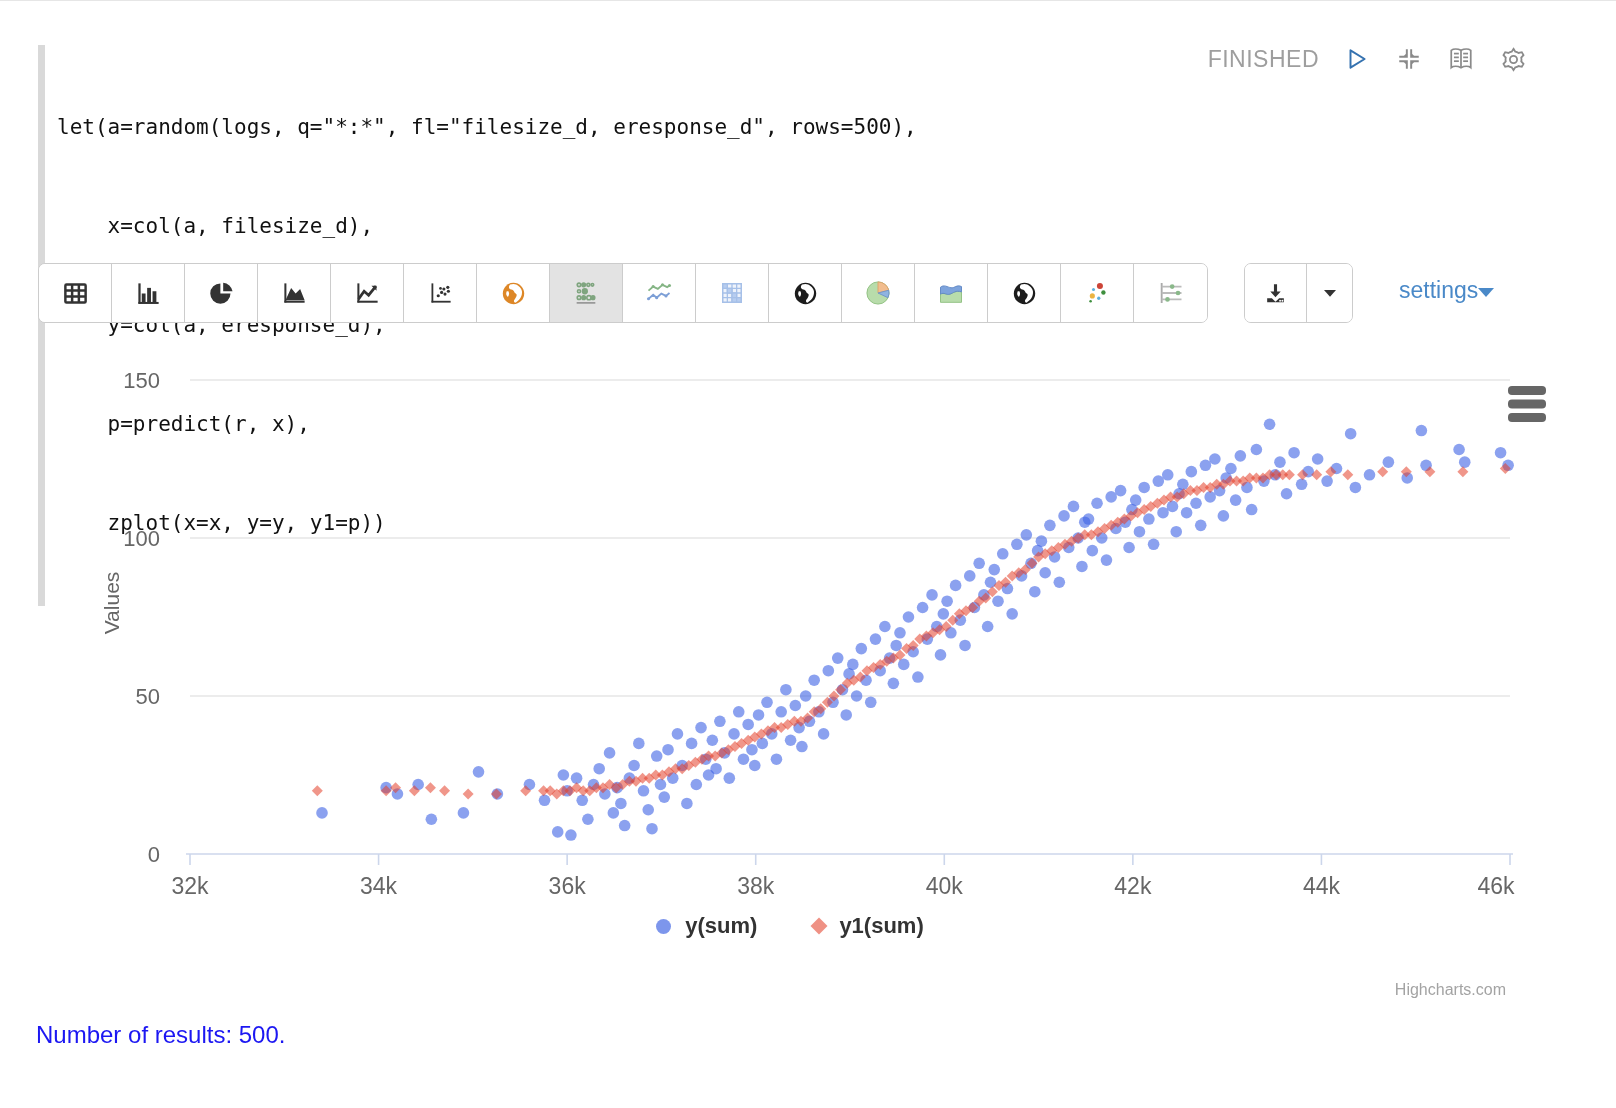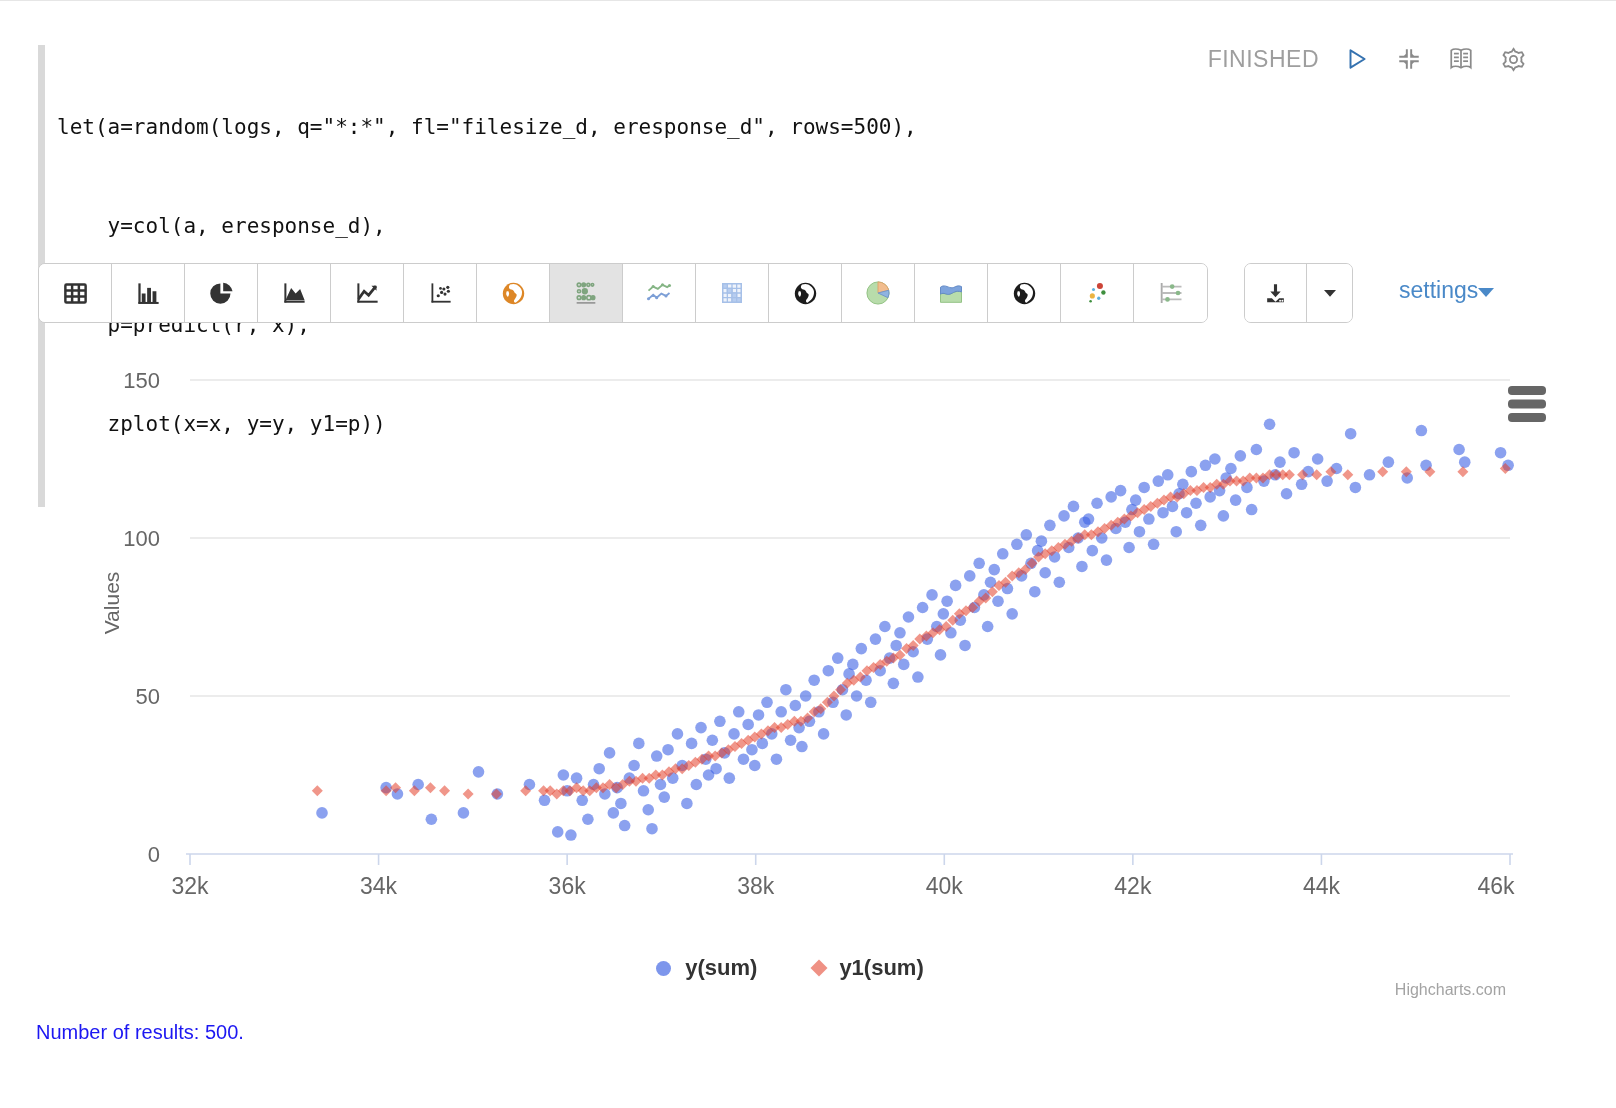--- a/index.html
+++ b/index.html
@@ -31,37 +31,38 @@
   .settings { margin-left:46px; margin-top:14px; color:#4a89c8; font-size:23px; cursor:pointer;
     display:flex; align-items:center; }
   .settings .caret { width:0; height:0; border-left:8px solid transparent; border-right:8px solid transparent;
     border-top:9px solid #4a89c8; margin-top:3px; }
   
   .chart-wrap { position:absolute; top:340px; left:0; width:1616px; height:675px; }
   .ylabel { position:absolute; left:52px; top:250px; transform:rotate(-90deg); transform-origin:center;
     color:#666; font-size:21px; width:120px; text-align:center; }
   .legend { position:absolute; top:572px; left:0; width:1616px; display:flex; justify-content:center; gap:56px;
     transform:translateX(-18px); }
-  .legend-item { display:flex; align-items:center; gap:14px; cursor:pointer;margin-top:42px; }
+  .legend-item { display:flex; align-items:center; gap:14px; cursor:pointer; }
   .legend-label { font-size:22px; font-weight:bold; color:#333; }
   .lm-circle { width:15px; height:15px; border-radius:50%; }
   .lm-diamond { width:12px; height:12px; transform:rotate(45deg); }
   .credits { position:absolute; right:110px; top:640px; color:#a3a3a3; font-size:16px; }
   
-  .results-line { position:absolute; top:1020px; left:36px; color:#1c17f2; font-size:20px; }
+  .results-line { position:absolute; top:1020px; left:36px; color:#1c17f2; font-size:24px; }
 </style>
 </head>
 <body>
 
 <div class="page">
 
   <div class="code-block">
     <div class="gutter"></div>
     <div class="code-lines">
       <div>let(a=random(logs, q="*:*", fl="filesize_d, eresponse_d", rows=500),</div>
+      <div>    x=col(a, filesize_d),</div>
       <div>    y=col(a, eresponse_d),</div>
       <div>    p=predict(r, x),</div>
       <div>    zplot(x=x, y=y, y1=p))</div>
     </div>
   </div>
 
   <div class="status-row">
     <span class="status-label">FINISHED</span>
     <span class="icon-btn">
       <svg width="26" height="26" viewBox="0 0 24 24">

